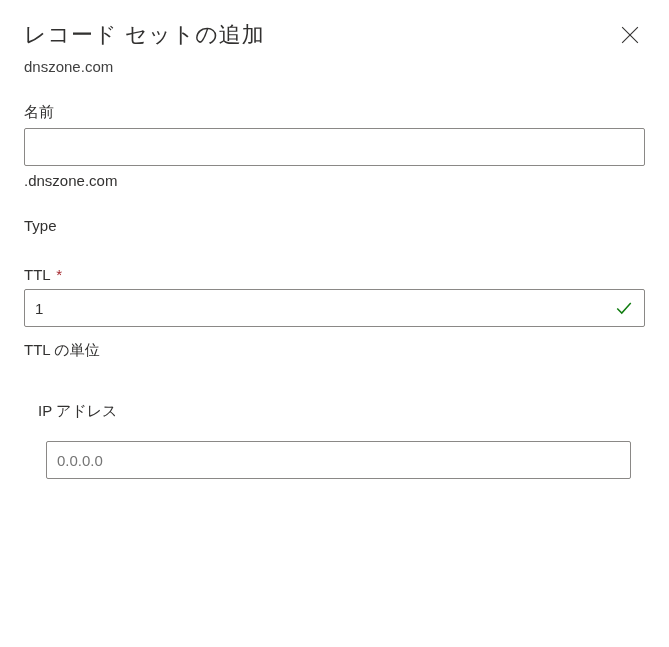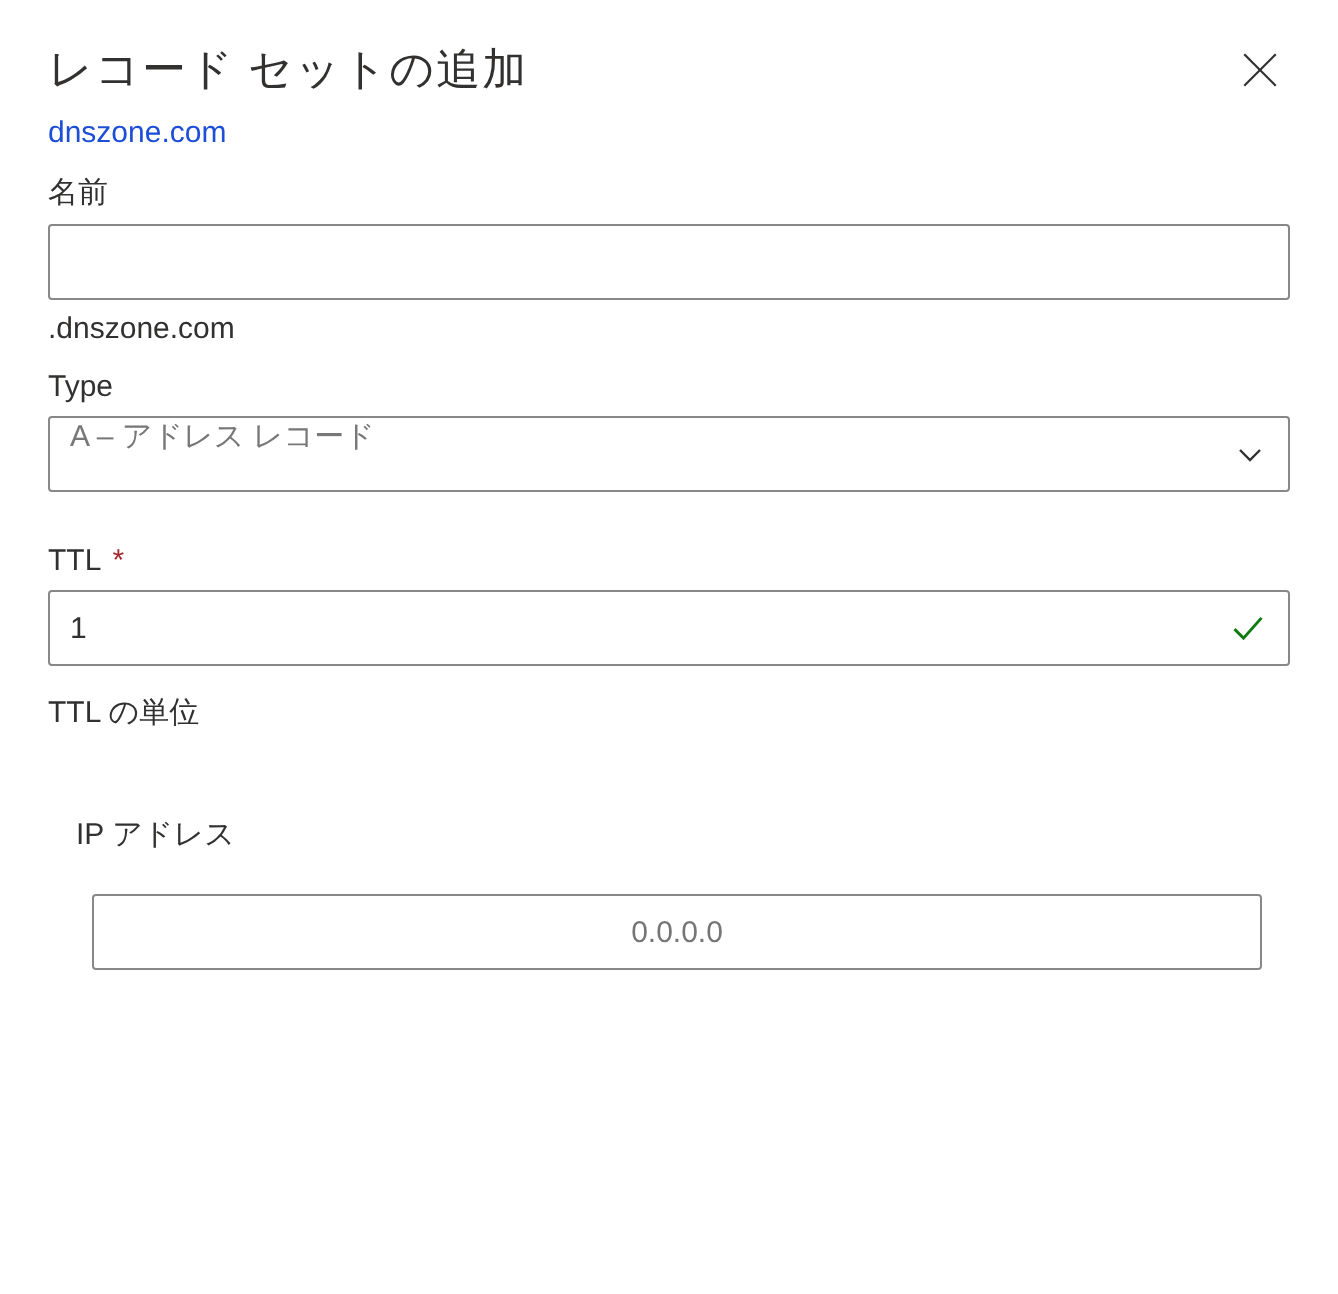--- a/index.html
+++ b/index.html
@@ -10,43 +10,42 @@
       font-size: 14px;
       color: #323130;
       background: #ffffff;
       width: 669px;
     }
     .panel { padding: 20px 24px; }
     .header-row {
       display: flex;
       justify-content: space-between;
       align-items: flex-end;
-      font-family: Liberation Serif, serif;
     }
     .title {
       font-size: 22px;
       font-weight: 400;
       color: #323130;
       margin: 0;
       letter-spacing: 1px;
     }
     .close-btn {
       background: none;
       border: none;
       cursor: pointer;
       padding: 6px;
       line-height: 0;
     }
     .close-btn svg { width: 18px; height: 18px; }
     .subtitle {
       font-size: 15px;
-      color: #1d4ed8;
+      color: #404040;
       margin-top: 8px;
     }
-    .field-group { margin-top: 12px; }
+    .field-group { margin-top: 28px; }
     .label {
       font-size: 15px;
       color: #323130;
       display: inline-block;
       margin-bottom: 6px;
     }
     .label .req { color: #a4262c; margin-left: 2px; }
     .label .info-icon {
       display: inline-block;
       vertical-align: middle;
@@ -115,21 +114,20 @@
       width: calc(100% - 22px);
       height: 38px;
       border: 1px solid #8a8886;
       border-radius: 2px;
       padding: 0 10px;
       font-size: 15px;
       font-family: inherit;
       color: #888;
       margin-top: 14px;
       margin-left: 8px;
-      text-align: center;
     }
     .chevron svg, .check svg { display:block; }
   </style>
 </head>
 <body>
 
 <div class="panel">
 
   <div class="header-row">
     <h1 class="title">レコード セットの追加</h1>
@@ -146,30 +144,20 @@
   <div class="subtitle">dnszone.com</div>
 
   <div class="field-group">
     <span class="label">名前</span>
     <input type="text" class="input" value="" style="">
     <div class="suffix-row">.dnszone.com</div>
   </div>
 
   <div class="field-group">
     <span class="label">Type</span>
-    <div class="select-wrap">
-      <div class="select select-placeholder">
-        <span>A – アドレス レコード</span>
-      </div>
-      <span class="chevron">
-        <svg width="16" height="16" viewBox="0 0 16 16" fill="none" stroke="#323130" stroke-width="1.2">
-          <polyline points="3,6 8,11 13,6"></polyline>
-        </svg>
-      </span>
-    </div>
   </div>
 
 
   <div class="two-col">
     <div>
       <span class="label">
         <span>TTL</span>
         <span class="req">*</span>
       </span>
       <div class="ttl-wrap">

